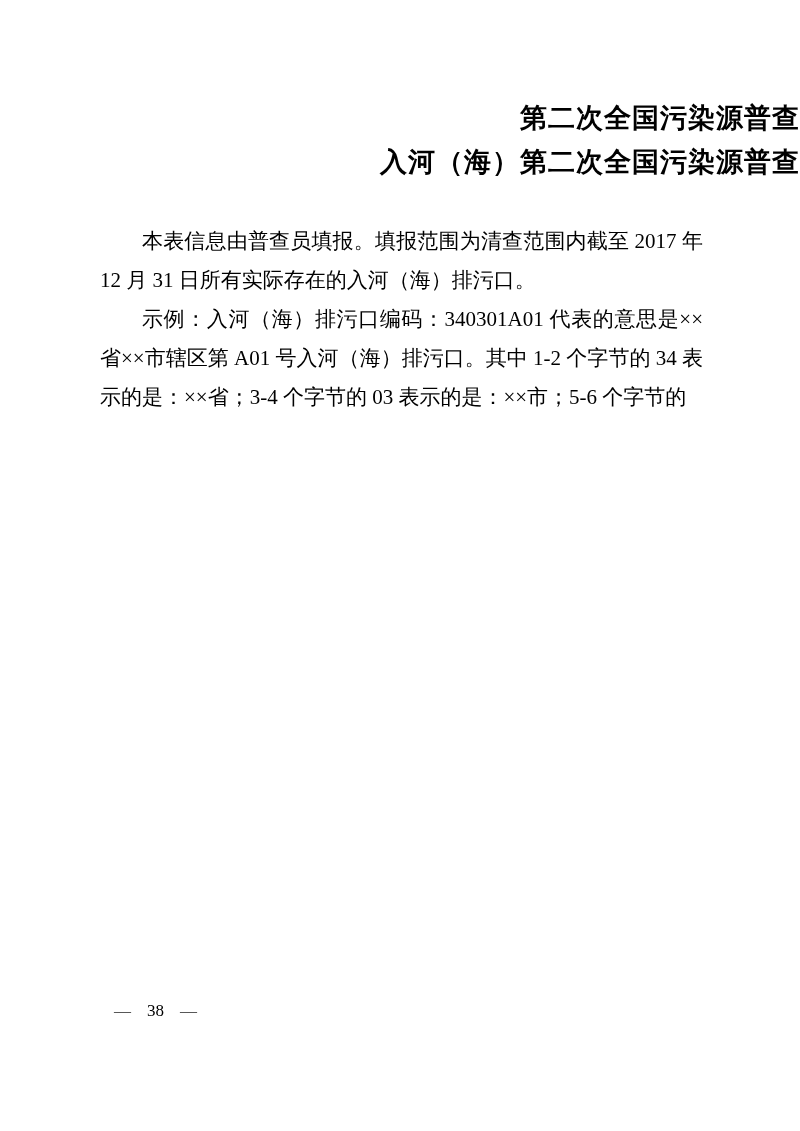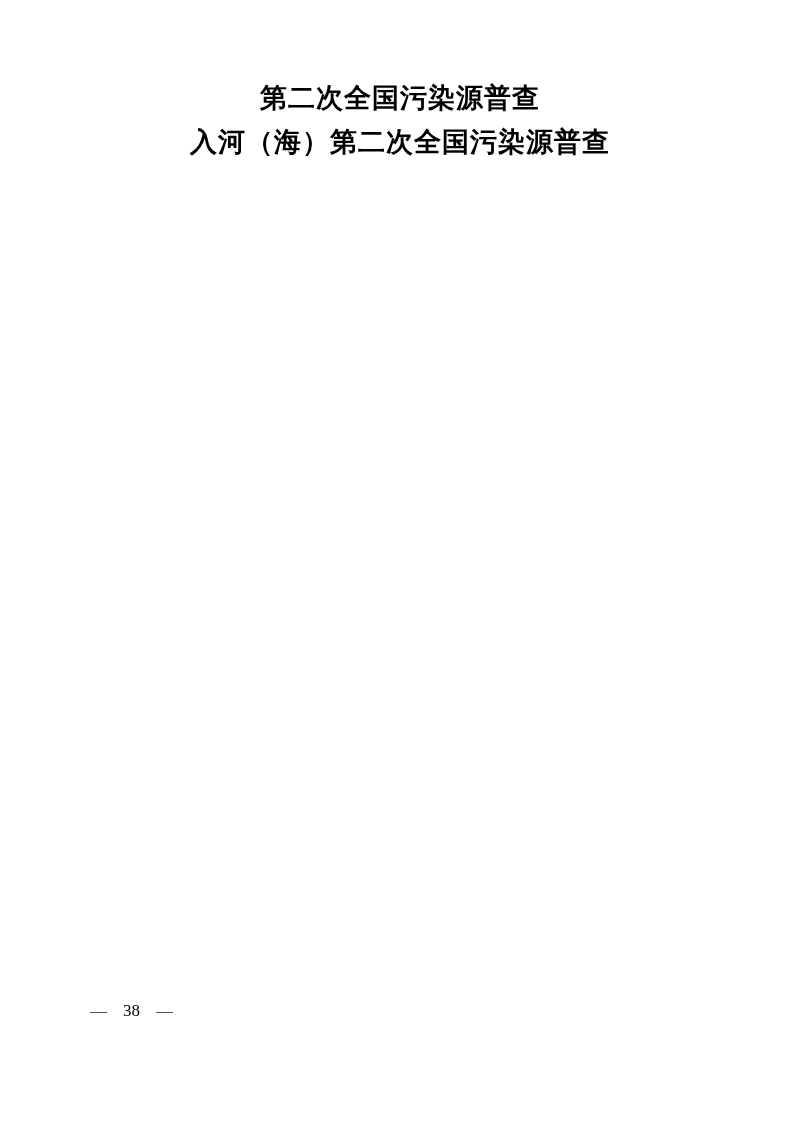--- a/index.html
+++ b/index.html
@@ -10,22 +10,22 @@
   .page {
     position: relative;
     width: 800px;
     height: 1131px;
     background: #ffffff;
     color: #000000;
     overflow: hidden;
     box-sizing: border-box;
   }
   .title-block {
-    padding-top: 76px;
-    text-align: center;
+    padding-top: 96px;
+    text-align: right;
   }
   .title-line {
     margin: 0;
     font-family: "Liberation Sans", "DejaVu Sans", sans-serif;
     font-weight: bold;
     font-size: 27px;
     line-height: 44px;
     letter-spacing: 1px;
   }
   .content {
@@ -44,21 +44,21 @@
     line-height: 39px;
     text-indent: 2em;
     text-align: left;
   }
   .para {
     margin: 0;
     text-indent: 2em;
   }
   .footer {
     position: absolute;
-    left: 90px;
+    left: 114px;
     top: 1000px;
     font-family: "Liberation Serif", "DejaVu Serif", serif;
     font-size: 17px;
     line-height: 22px;
     color: #3a3a3a;
   }
   .footer .dash {
     letter-spacing: 0;
   }
   .footer .page-num {
@@ -73,24 +73,26 @@
 <div class="page">
 
   <div class="title-block">
     <h1 class="title-line">第二次全国污染源普查</h1>
     <h1 class="title-line">入河（海）第二次全国污染源普查</h1>
   </div>
 
   <div class="content">
 
 
+    <p class="para">本表信息由普查员填报。填报范围为清查范围内截至 2017 年 12 月 31 日所有实际存在的入河（海）排污口。</p>
 
 
 
 
+    <p class="para">示例：入河（海）排污口编码：340301A01 代表的意思是××省××市辖区第 A01 号入河（海）排污口。其中 1-2 个字节的 34 表示的是：××省；3-4 个字节的 03 表示的是：××市；5-6 个字节的</p>
 
   </div>
 
   <div class="footer">
     <span class="dash">—</span><span class="page-num">38</span><span class="dash">—</span>
   </div>
 
 </div>
 
 </body></html>

